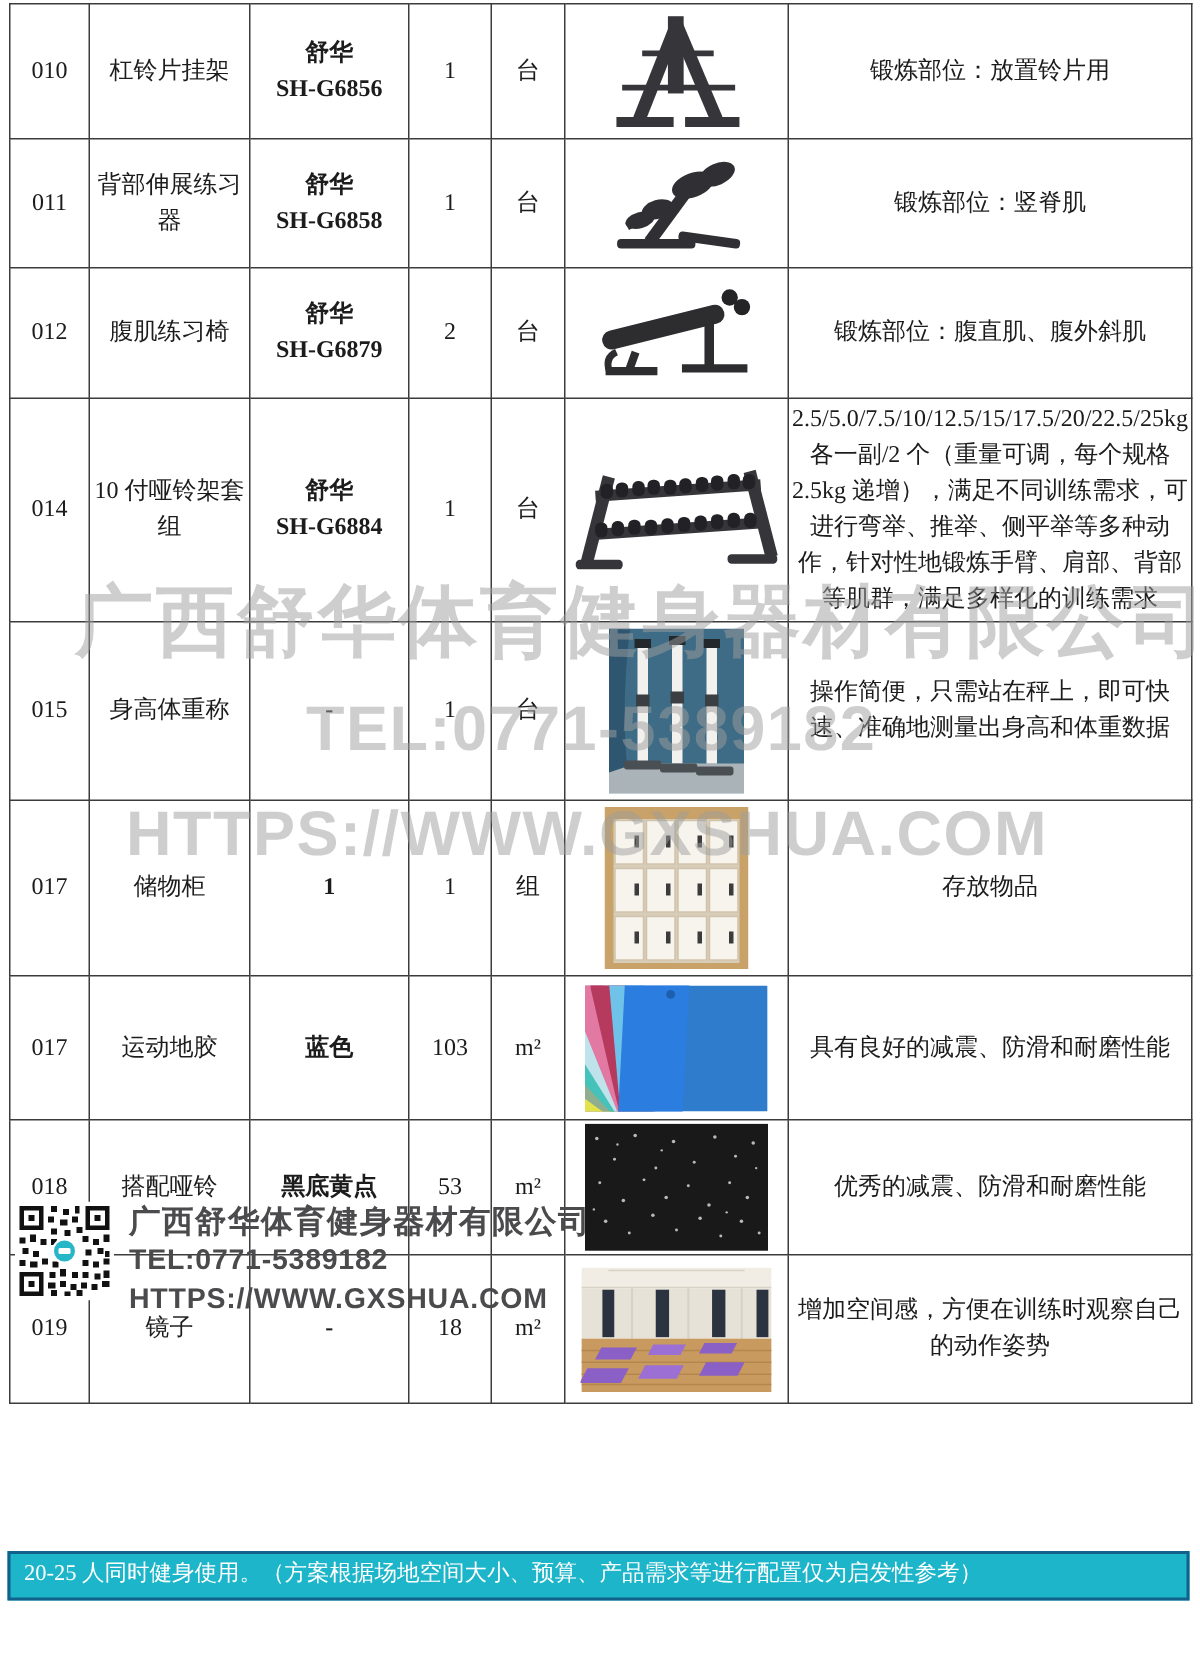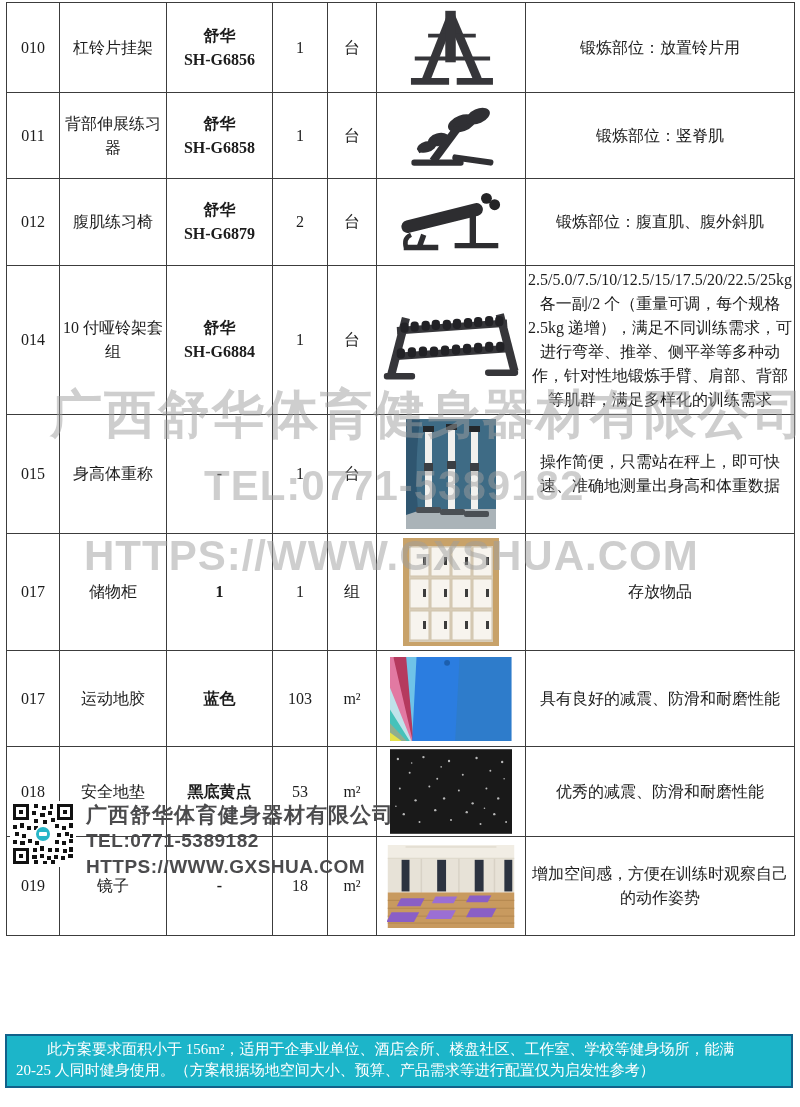--- a/index.html
+++ b/index.html
@@ -257,21 +257,21 @@
               <rect x="22" y="-14" width="44" height="112" rx="9" fill="#2b7de0" transform="rotate(3 34 90)"></rect>
               <circle cx="58" cy="6" r="3" fill="#1c5fae"></circle>
             </g>
           </svg>
         </td>
         <td class="c-desc">具有良好的减震、防滑和耐磨性能</td>
       </tr>
 
       <tr style="height:81px">
         <td class="c-no">018</td>
-        <td>安全地垫</td>
+        <td>搭配哑铃</td>
         <td class="c-brand">黑底黄点</td>
         <td class="c-qty">53</td>
         <td>m²</td>
         <td>
           <svg class="photo" width="122" height="85" viewBox="0 0 124 86">
             <rect width="124" height="86" fill="#191919"></rect>
             <g fill="#d6d6d6" opacity="0.85">
               <circle cx="8" cy="10" r="1.2"></circle>
                 <circle cx="20" cy="24" r="1"></circle>
                 <circle cx="34" cy="8" r="1.2"></circle>
@@ -371,17 +371,16 @@
       <rect x="29" y="31" width="8" height="4" rx="1" fill="#ffffff"></rect>
     </svg>
     <div class="txt">
       <div class="company">广西舒华体育健身器材有限公司</div>
       <div class="tel">TEL:0771-5389182</div>
       <div class="url">HTTPS://WWW.GXSHUA.COM</div>
     </div>
   </div>
 
   <div class="banner">
-    <div class="l1">此方案要求面积小于 156m²，适用于企事业单位、酒店会所、楼盘社区、工作室、学校等健身场所，能满</div>
     <div class="l2">20-25 人同时健身使用。（方案根据场地空间大小、预算、产品需求等进行配置仅为启发性参考）</div>
   </div>
 
 </div>
 
 </body></html>

